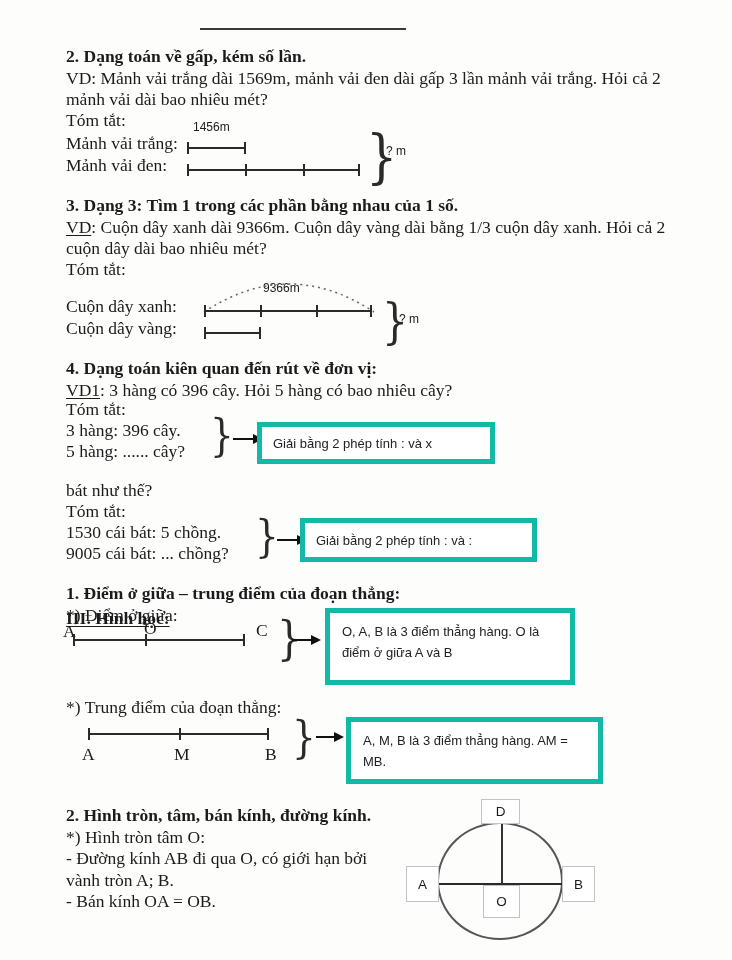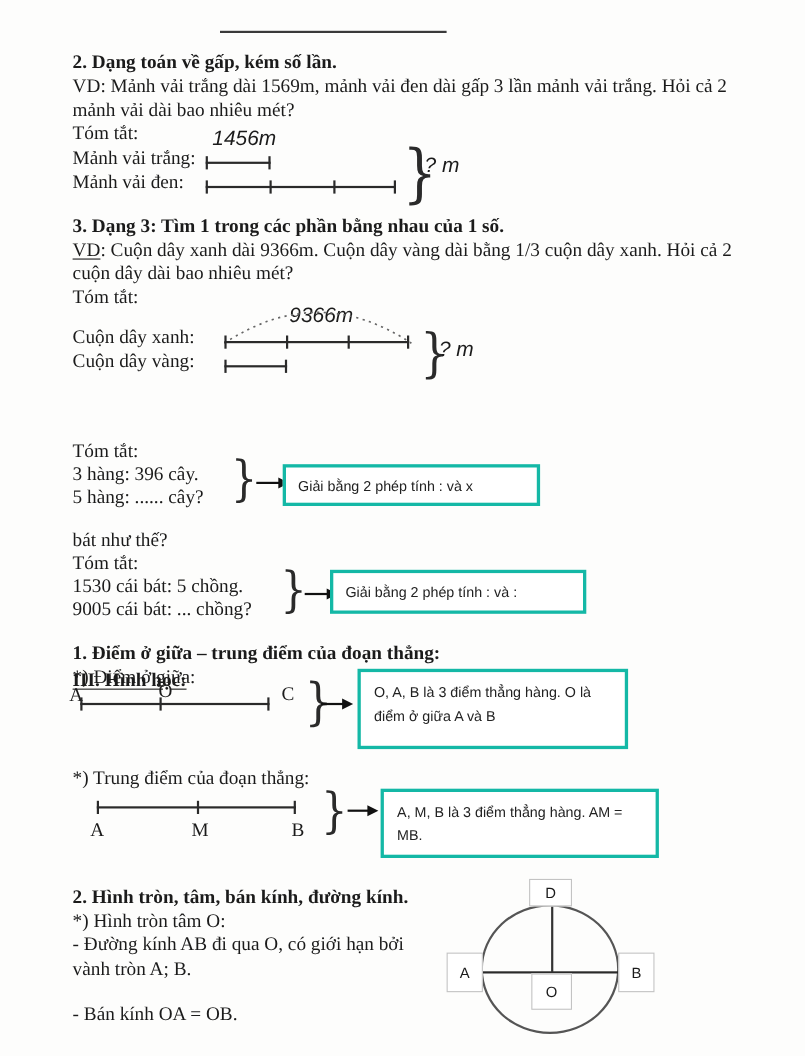--- a/index.html
+++ b/index.html
@@ -9,27 +9,27 @@
     background:#fdfdfc;
     overflow:hidden;
     font-family:"Liberation Serif","DejaVu Serif",serif;
     color:#1b1b1b;
   }
   .rule{position:absolute;height:0;border-top:2.5px solid #3a3a3a;}
   .t{position:absolute;left:66px;font-size:17.5px;line-height:20px;white-space:nowrap;text-align:right;}
   .bold{font-weight:bold;}
   .u{text-decoration:underline;text-underline-offset:2px;margin-top:48px;}
   .sans{font-family:"Liberation Sans","DejaVu Sans",sans-serif;}
-  .small{font-size:19px;font-style:italic;}
+  .small{font-size:12px;}
   .mline{position:absolute;height:2px;background:#2a2a2a;}
   .tick{position:absolute;width:2px;height:12px;background:#2a2a2a;top:-5px;}
   .brace{position:absolute;font-family:"DejaVu Serif",serif;color:#2a2a2a;line-height:1;transform:scaleX(.85);transform-origin:left top;}
   .arrow{position:absolute;height:2px;background:#111;}
   .arrow::after{content:"";position:absolute;right:-9px;top:-4px;border-left:10px solid #111;border-top:5px solid transparent;border-bottom:5px solid transparent;}
-  .nbox{position:absolute;border:3px solid #14b8a6;background:#fff;
+  .nbox{position:absolute;border:5px solid #14b8a6;background:#fff;
         font-family:"Liberation Sans","DejaVu Sans",sans-serif;font-size:13px;color:#222;}
   .nbox .inner{padding:8px 12px;line-height:21px;}
   .nbox.center{display:flex;align-items:center;}
   .nbox.center .inner{padding:0 0 0 11px;line-height:normal;}
   .lblbox{position:absolute;border:1px solid #c3c3c3;background:#fff;
           display:flex;align-items:center;justify-content:center;
           font-family:"Liberation Sans","DejaVu Sans",sans-serif;font-size:13.5px;color:#1b1b1b;}
   .ellipse{position:absolute;border:2px solid #555;border-radius:50%;}
   .vline{position:absolute;width:2px;background:#333;}
   svg{position:absolute;overflow:visible;}
@@ -81,20 +81,22 @@
     <div class="tick" style="left:112px;"></div>
     <div class="tick" style="left:166px;"></div>
   </div>
   <div class="mline" style="left:204px;top:332px;width:57px;">
     <div class="tick" style="left:0;"></div>
     <div class="tick" style="left:55px;"></div>
   </div>
   <div class="brace" style="left:382px;top:297px;font-size:48px;">}</div>
   <div class="t sans small" style="left:399px;top:309px;">? m</div>
 
+  <div class="t bold" style="top:358px;">4. Dạng toán kiên quan đến rút về đơn vị:</div>
+  <div class="t" style="top:380px;"><span class="u">VD1</span><span>: 3 hàng có 396 cây. Hỏi 5 hàng có bao nhiêu cây?</span></div>
   <div class="t" style="top:399px;">Tóm tắt:</div>
   <div class="t" style="top:420px;">3 hàng: 396 cây.</div>
   <div class="t" style="top:441px;">5 hàng: ...... cây?</div>
   <div class="brace" style="left:210px;top:414px;font-size:44px;">}</div>
   <div class="arrow" style="left:233px;top:438px;width:21px;"></div>
   <div class="nbox center" style="left:257px;top:422px;width:228px;height:32px;">
     <div class="inner">Giải bằng 2 phép tính : và x</div>
   </div>
 
   <div class="t" style="top:480px;">bát như thế?</div>
@@ -141,21 +143,21 @@
   <div class="brace" style="left:292px;top:716px;font-size:44px;">}</div>
   <div class="arrow" style="left:316px;top:736px;width:19px;"></div>
   <div class="nbox" style="left:346px;top:717px;width:247px;height:57px;">
     <div class="inner">A, M, B là 3 điểm thẳng hàng. AM = MB.</div>
   </div>
 
   <div class="t bold" style="top:805px;">2. Hình tròn, tâm, bán kính, đường kính.</div>
   <div class="t" style="top:827px;">*) Hình tròn tâm O:</div>
   <div class="t" style="top:848px;">- Đường kính AB đi qua O, có giới hạn bởi</div>
   <div class="t" style="top:870px;">vành tròn A; B.</div>
-  <div class="t" style="top:891px;margin-top:20px;">- Bán kính OA = OB.</div>
+  <div class="t" style="top:891px;">- Bán kính OA = OB.</div>
 
   <div class="ellipse" style="left:437px;top:822px;width:122px;height:114px;"></div>
   <div class="mline" style="left:436px;top:883px;width:128px;">
     <div class="tick" style="left:0;height:10px;top:-4px;"></div>
     <div class="tick" style="left:126px;height:10px;top:-4px;"></div>
   </div>
   <div class="vline" style="left:501px;top:824px;height:60px;"></div>
 
   <div class="lblbox" style="left:481px;top:799px;width:37px;height:23px;">
     <span>D</span>

